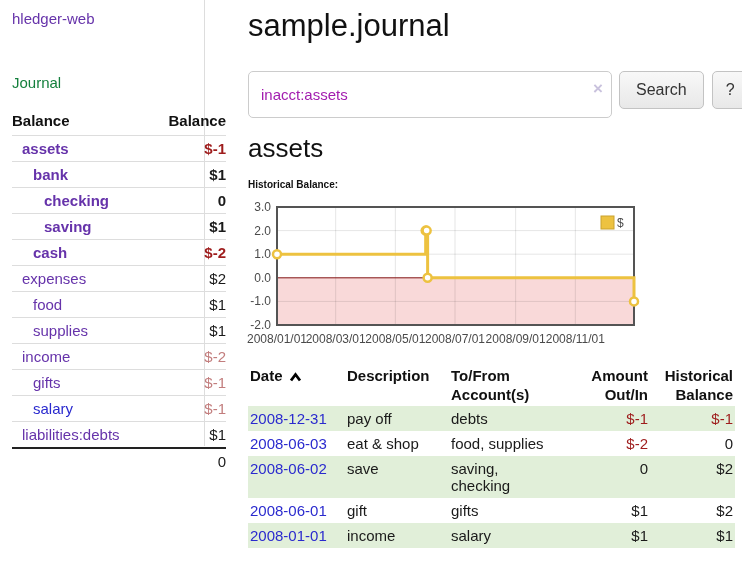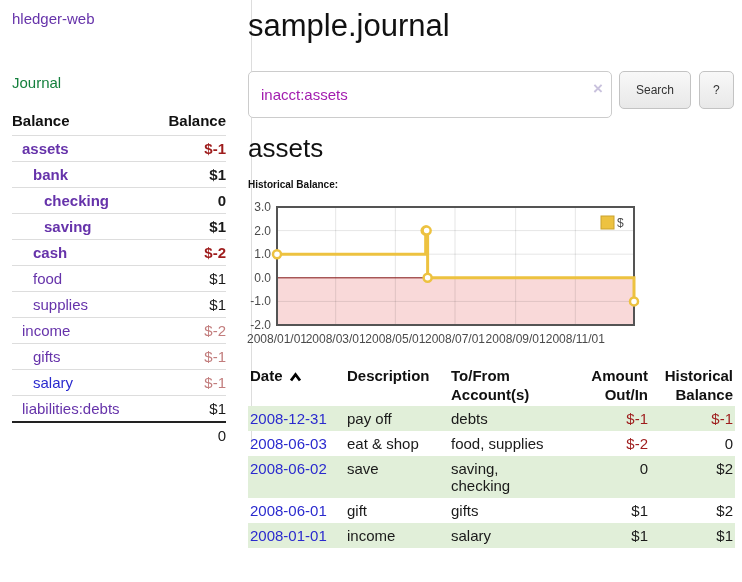--- a/index.html
+++ b/index.html
@@ -3,21 +3,21 @@
 <meta charset="utf-8">
 <style>
   html,body{margin:0;padding:0;}
   body{
     width:742px;height:582px;position:relative;background:#fff;
     font-family:"Liberation Sans",sans-serif;font-size:15px;color:#1a1a1a;
     overflow:hidden;
   }
   a{text-decoration:none;}
   
-  .sidebar{position:absolute;left:0;top:0;width:252px;height:446px;
+  .sidebar{position:absolute;left:0;top:0;width:205px;height:446px;
     border-right:1px solid #ddd;box-sizing:border-box;}
   .brand{display:block;margin:10px 0 0 12px;color:#6633aa;}
   .nav-journal{display:block;margin:47px 0 0 12px;color:#15803d;}
   table.accounts{border-collapse:collapse;margin:21px 0 0 12px;width:214px;font-size:15px;}
   .accounts th{text-align:left;font-weight:bold;padding:0 0 6px 0;color:#111;}
   .accounts th.bal,.accounts td.bal{text-align:right;}
   .accounts td{border-top:1px solid #ddd;padding:4px 0;}
   .accounts td.acct a{color:#6633aa;}
   .accounts tr.b td, .accounts tr.b a{font-weight:bold;}
   .accounts td.ind1{padding-left:10px;}
@@ -31,21 +31,21 @@
   
   .main{position:absolute;left:248px;top:0;width:487px;}
   h1{font-size:31px;font-weight:500;margin:8px 0 0 0;color:#111;}
   .searchrow{margin-top:27px;display:flex;align-items:stretch;height:38px;}
   .searchbox{position:relative;width:364px;flex:none;}
   .searchbox input{width:100%;height:47px;box-sizing:border-box;border:1px solid #ccc;
     border-radius:5px;padding:0 30px 0 12px;font-size:15px;font-family:inherit;color:#a21caf;}
   .clear{position:absolute;right:9px;top:8px;color:#c9c2dd;font-weight:bold;font-size:17px;
     line-height:20px;cursor:pointer;}
   .btn{margin-left:7px;height:38px;border:1px solid #c3c3c3;border-radius:5px;
-    background:linear-gradient(#f8f8f8,#e8e8e8);font-size:12px;color:#333;
+    background:linear-gradient(#f8f8f8,#e8e8e8);font-size:16px;color:#333;
     padding:0 16px;font-family:inherit;cursor:pointer;}
   .btn.help{padding:0 13px;margin-left:8px;}
   h2{font-size:26px;font-weight:500;margin:24px 0 0 0;color:#111;}
   .chartlabel{font-weight:bold;margin-top:15px;font-size:10px;color:#111;}
   #chart{margin-top:10px;height:150px;}
   #chart svg{overflow:visible;display:block;}
   #chart text{font-size:12px;fill:#4a4a4a;font-family:"Liberation Sans",sans-serif;}
   
   table.register{border-collapse:collapse;width:100%;margin-top:14px;font-size:15px;table-layout:fixed;}
   .register th{font-weight:bold;text-align:left;vertical-align:top;padding:2px 2px;line-height:19px;color:#111;}
@@ -83,20 +83,24 @@
         <td class="acct ind3"><a href="#">checking</a></td>
         <td class="bal">0</td>
       </tr>
       <tr class="b">
         <td class="acct ind3"><a href="#">saving</a></td>
         <td class="bal">$1</td>
       </tr>
       <tr class="b">
         <td class="acct ind2"><a href="#">cash</a></td>
         <td class="bal neg">$-2</td>
+      </tr>
+      <tr>
+        <td class="acct ind1"><a href="#">expenses</a></td>
+        <td class="bal">$2</td>
       </tr>
       <tr>
         <td class="acct ind2"><a href="#">food</a></td>
         <td class="bal">$1</td>
       </tr>
       <tr>
         <td class="acct ind2"><a href="#">supplies</a></td>
         <td class="bal">$1</td>
       </tr>
       <tr>

